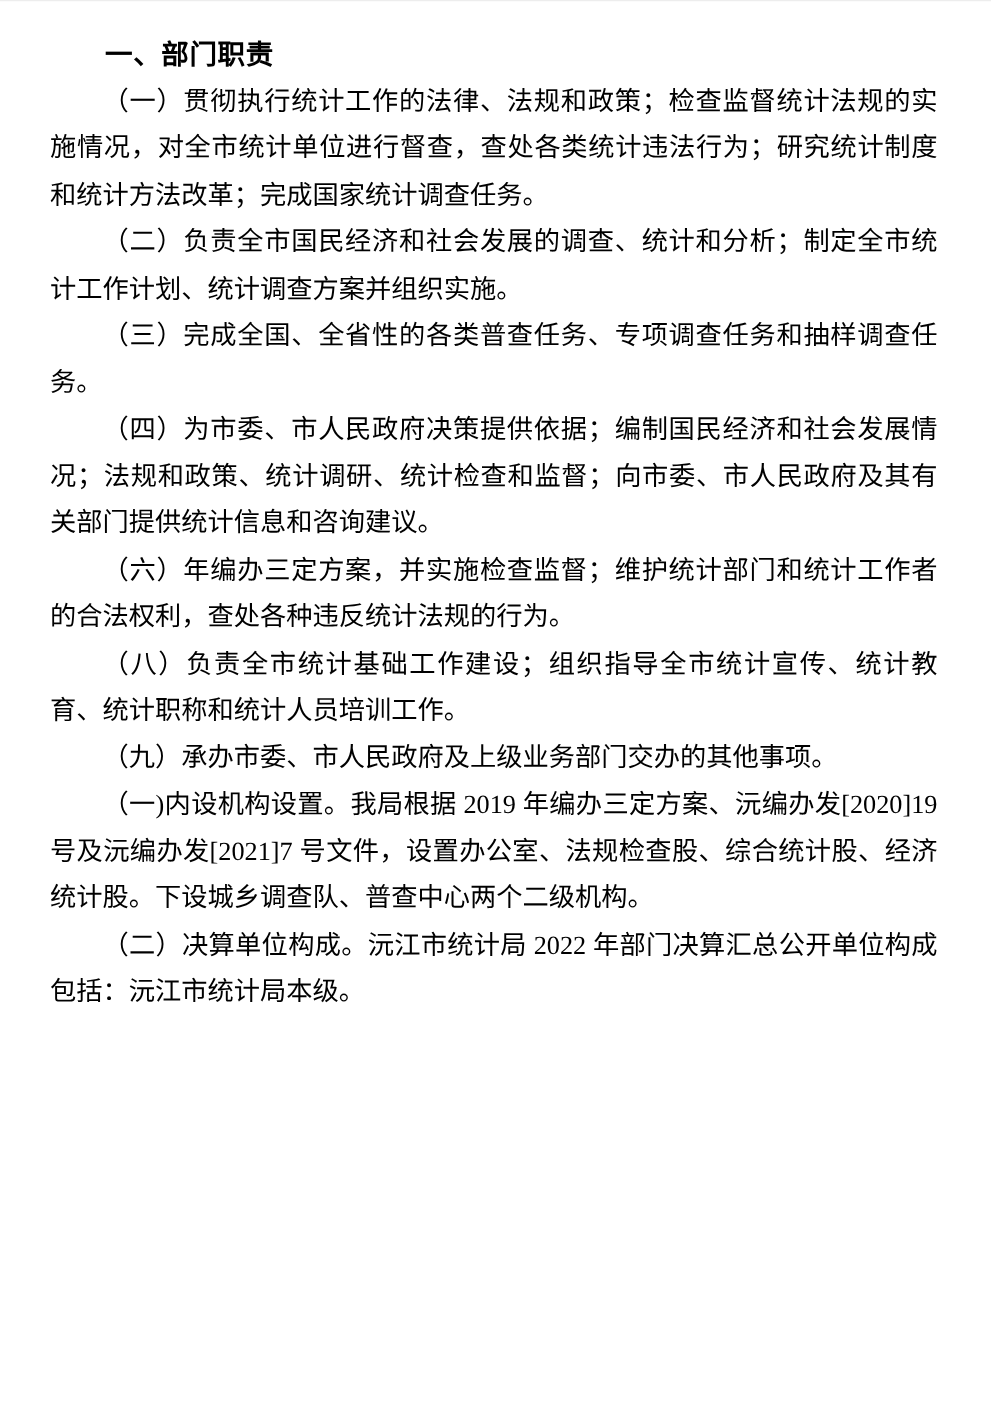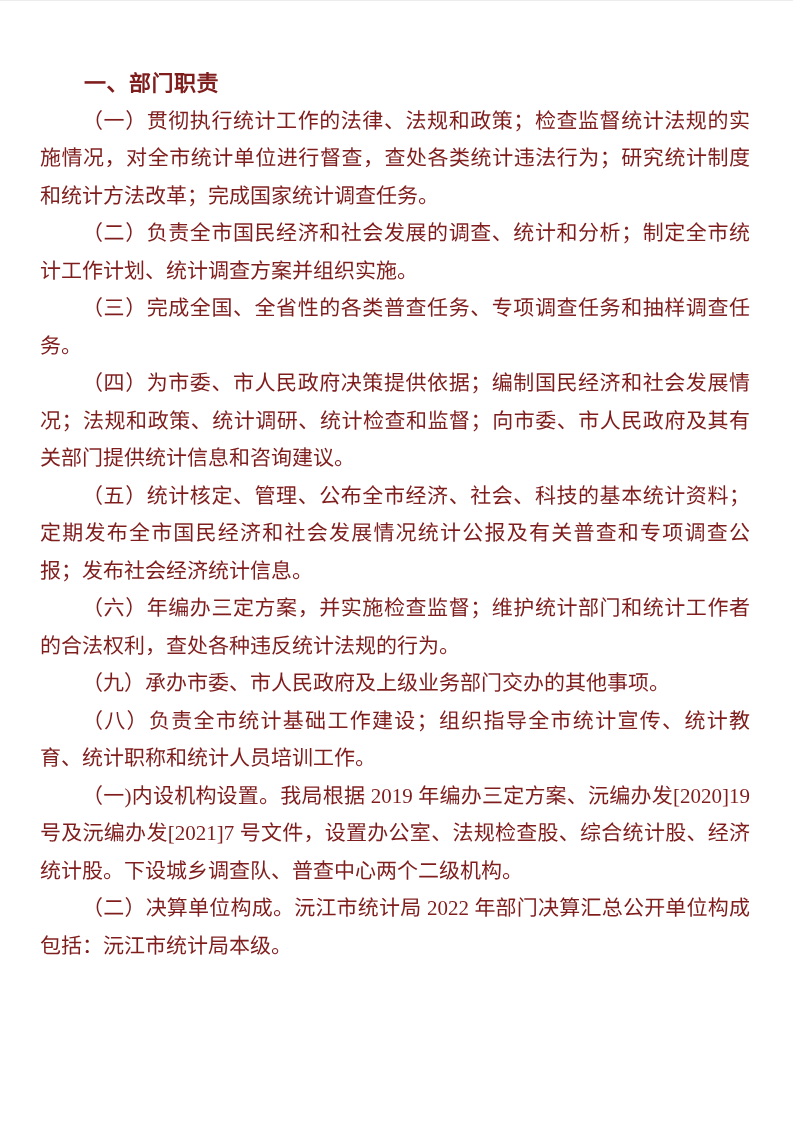--- a/index.html
+++ b/index.html
@@ -6,23 +6,23 @@
     margin: 0;
     padding: 0;
     background: #ffffff;
   }
   .page {
     position: relative;
     width: 793px;
     height: 1122px;
     box-sizing: border-box;
     margin: 0 auto;
-    padding: 64px 43px 0 40px;
+    padding: 24px 43px 0 40px;
     background: #ffffff;
-    color: #7f1d1d;
+    color: #000000;
     border-top: 1px solid #ededed;
     font-family: "Liberation Serif", "DejaVu Serif", serif;
     font-size: 21px;
     line-height: 37.5px;
     overflow: hidden;
   }
   .heading {
     margin: 0;
     font-family: "Liberation Sans", "DejaVu Sans", sans-serif;
     font-weight: 700;
@@ -47,27 +47,26 @@
   <h2 class="heading">一、部门职责</h2>
 
   <p class="para">（一）贯彻执行统计工作的法律、法规和政策；检查监督统计法规的实施情况，对全市统计单位进行督查，查处各类统计违法行为；研究统计制度和统计方法改革；完成国家统计调查任务。</p>
 
   <p class="para">（二）负责全市国民经济和社会发展的调查、统计和分析；制定全市统计工作计划、统计调查方案并组织实施。</p>
 
   <p class="para">（三）完成全国、全省性的各类普查任务、专项调查任务和抽样调查任务。</p>
 
   <p class="para">（四）为市委、市人民政府决策提供依据；编制国民经济和社会发展情况；法规和政策、统计调研、统计检查和监督；向市委、市人民政府及其有关部门提供统计信息和咨询建议。</p>
 
-  <p class="para">（五）统计核定、管理、公布全市经济、社会、科技的基本统计资料；定期发布全市国民经济和社会发展情况统计公报及有关普查和专项调查公报；发布社会经济统计信息。</p>
 
   <p class="para">（六）年编办三定方案，并实施检查监督；维护统计部门和统计工作者的合法权利，查处各种违反统计法规的行为。</p>
 
 
+  <p class="para">（八）负责全市统计基础工作建设；组织指导全市统计宣传、统计教育、统计职称和统计人员培训工作。</p>
+
   <p class="para">（九）承办市委、市人民政府及上级业务部门交办的其他事项。</p>
-
-  <p class="para">（八）负责全市统计基础工作建设；组织指导全市统计宣传、统计教育、统计职称和统计人员培训工作。</p>
 
 
   <p class="para">（一)内设机构设置。我局根据 2019 年编办三定方案、沅编办发[2020]19 号及沅编办发[2021]7 号文件，设置办公室、法规检查股、综合统计股、经济统计股。下设城乡调查队、普查中心两个二级机构。</p>
 
   <p class="para">（二）决算单位构成。沅江市统计局 2022 年部门决算汇总公开单位构成包括：沅江市统计局本级。</p>
 
 </article>
 
 </body></html>

